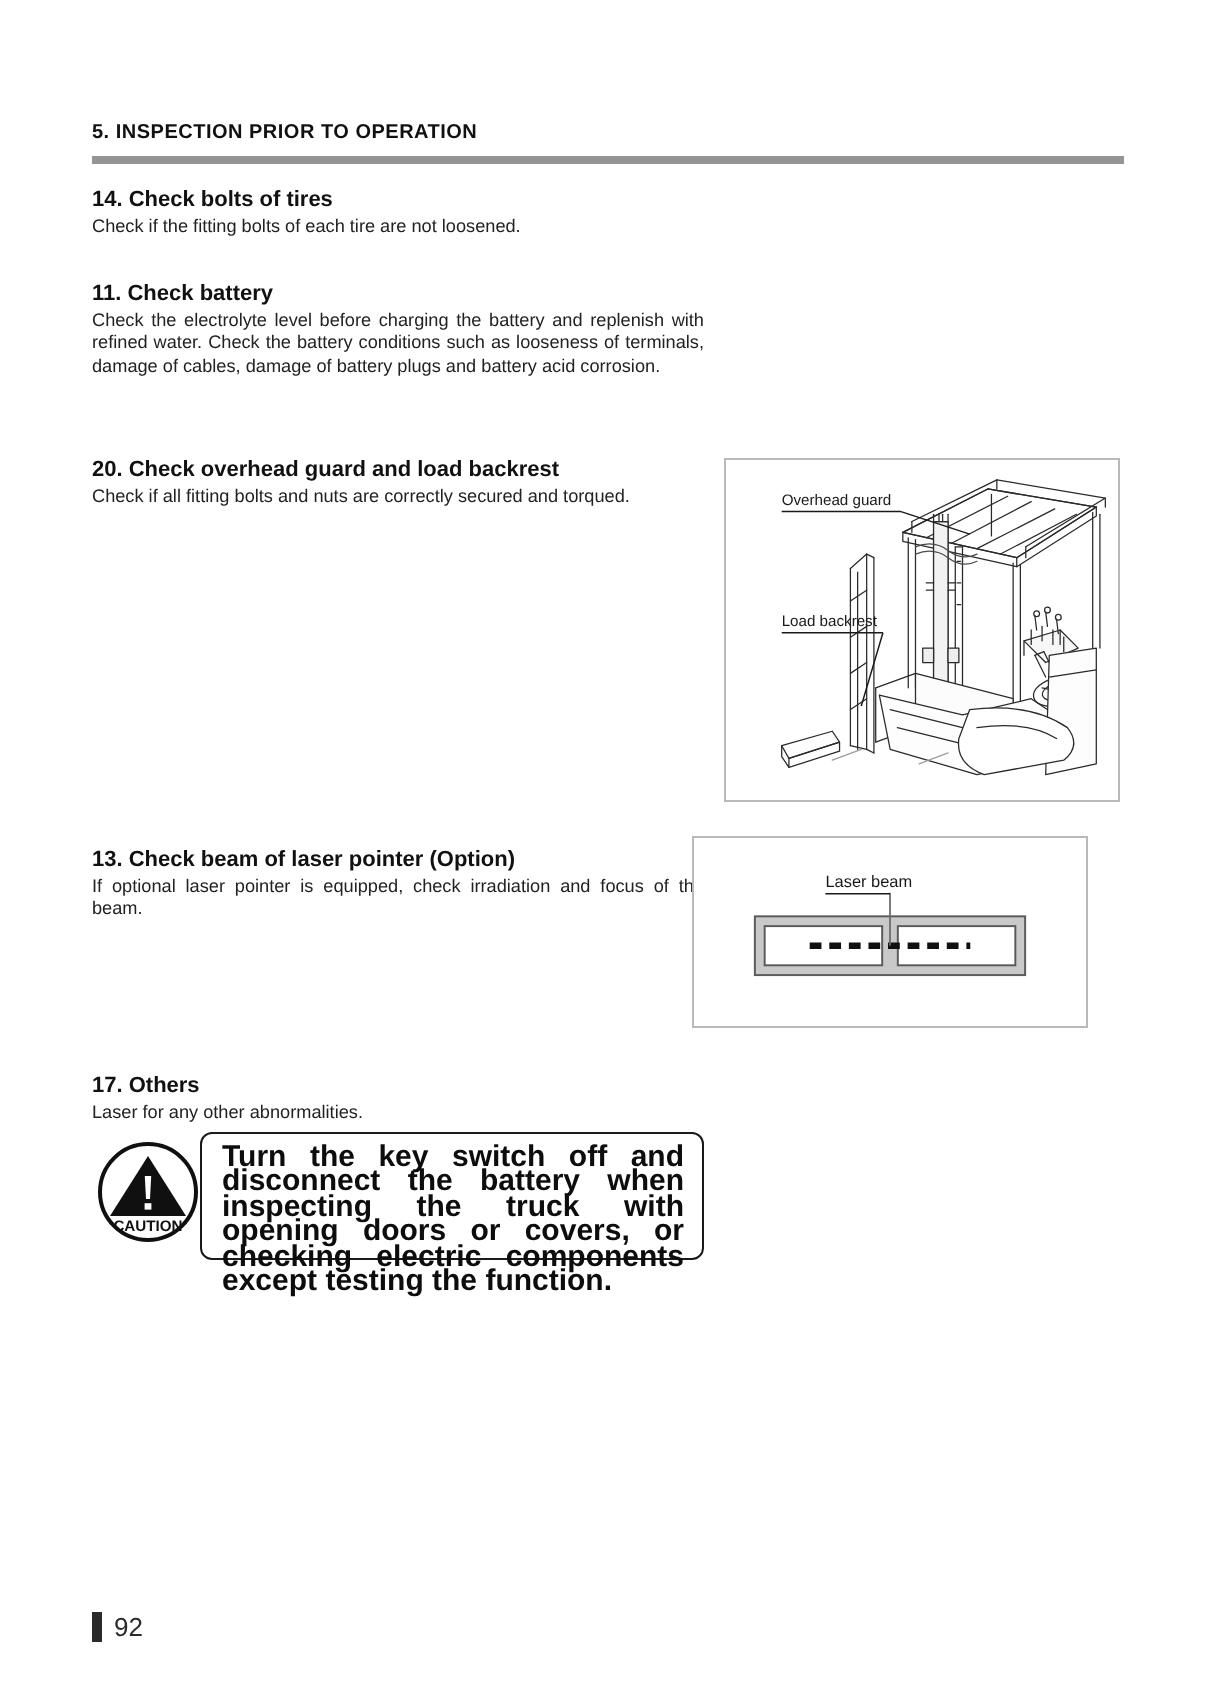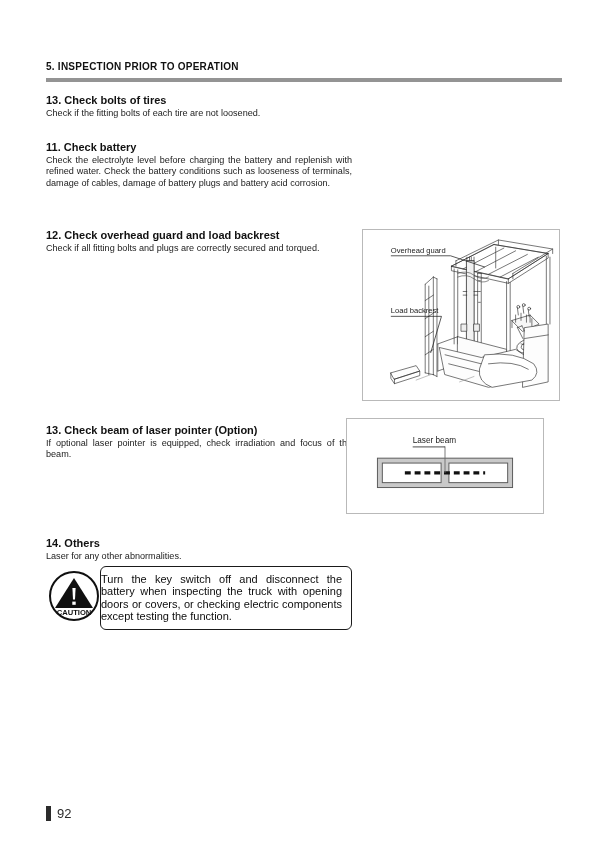--- a/index.html
+++ b/index.html
@@ -121,25 +121,25 @@
     top: 0px;
     width: 252px;
     height: 64px;
     border: 1.4px solid #1a1a1a;
     border-radius: 6px;
     box-sizing: border-box;
     background: #ffffff;
   }
   #caution-text {
     position: absolute;
-    left: 0;
+    left: 10px;
     top: 6px;
     right: 9px;
-    font-size: 11px;
-    font-weight: normal;
+    font-size: 15px;
+    font-weight: bold;
     line-height: 12.4px;
     color: #0d0d0d;
     text-align: justify;
     margin: 0;
   }
 
   
   #footer {
     position: absolute;
     left: 46px;
@@ -170,33 +170,33 @@
 <body>
 
 <div class="page">
 
   <div class="chapter-header">
     <div class="chapter-title">5. INSPECTION PRIOR TO OPERATION</div>
     <div class="header-rule"></div>
   </div>
 
   <div class="text-col" id="sec10">
-    <p class="sec-title">13. Check bolts of tires</p>
+    <p class="sec-title">14. Check bolts of tires</p>
     <p class="sec-body nojust">Check if the fitting bolts of each tire are not loosened.</p>
   </div>
 
   <div class="text-col" id="sec11">
     <p class="sec-title">11. Check battery</p>
     <p class="sec-body">Check the electrolyte level before charging the battery and replenish with refined water.
 Check the battery conditions such as looseness of terminals, damage of cables, damage of battery plugs and battery acid corrosion.</p>
   </div>
 
   <div class="text-col" id="sec12">
-    <p class="sec-title">12. Check overhead guard and load backrest</p>
-    <p class="sec-body">Check if all fitting bolts and plugs are correctly secured and torqued.</p>
+    <p class="sec-title">20. Check overhead guard and load backrest</p>
+    <p class="sec-body">Check if all fitting bolts and nuts are correctly secured and torqued.</p>
   </div>
 
   <div class="figure-box" id="fig-overhead">
     <svg viewBox="0 0 198 172" xmlns="http://www.w3.org/2000/svg">
       <g fill="none" stroke="#2a2a2a" stroke-width="0.7" stroke-linejoin="round" stroke-linecap="round">
 
         <path d="M79 32 L126 8 L186 18 L142 46 Z" fill="#ffffff"></path>
         <path d="M79 32 L126 8"></path>
         <path d="M126 8 L186 18"></path>
         <path d="M186 18 L142 46"></path>
@@ -339,21 +339,21 @@
 
       <line x1="58" y1="55" x2="140" y2="55" stroke="#101010" stroke-width="3.4" stroke-dasharray="6 4"></line>
 
       <line x1="99" y1="55" x2="99" y2="28" stroke="#6a6a6a" stroke-width="0.9"></line>
       <text class="fig-label" x="66" y="25">Laser beam</text>
       <line x1="66" y1="28.5" x2="99" y2="28.5" stroke="#1a1a1a" stroke-width="0.8"></line>
     </svg>
   </div>
 
   <div class="text-col" id="sec14">
-    <p class="sec-title">14. Others</p>
+    <p class="sec-title">17. Others</p>
     <p class="sec-body nojust">Laser for any other abnormalities.</p>
   </div>
 
   <div id="caution-block">
 
     <div id="caution-icon">
       <svg viewBox="0 0 52 52" xmlns="http://www.w3.org/2000/svg">
 
         <circle cx="26" cy="26" r="24" fill="#ffffff" stroke="#101010" stroke-width="2"></circle>
 

